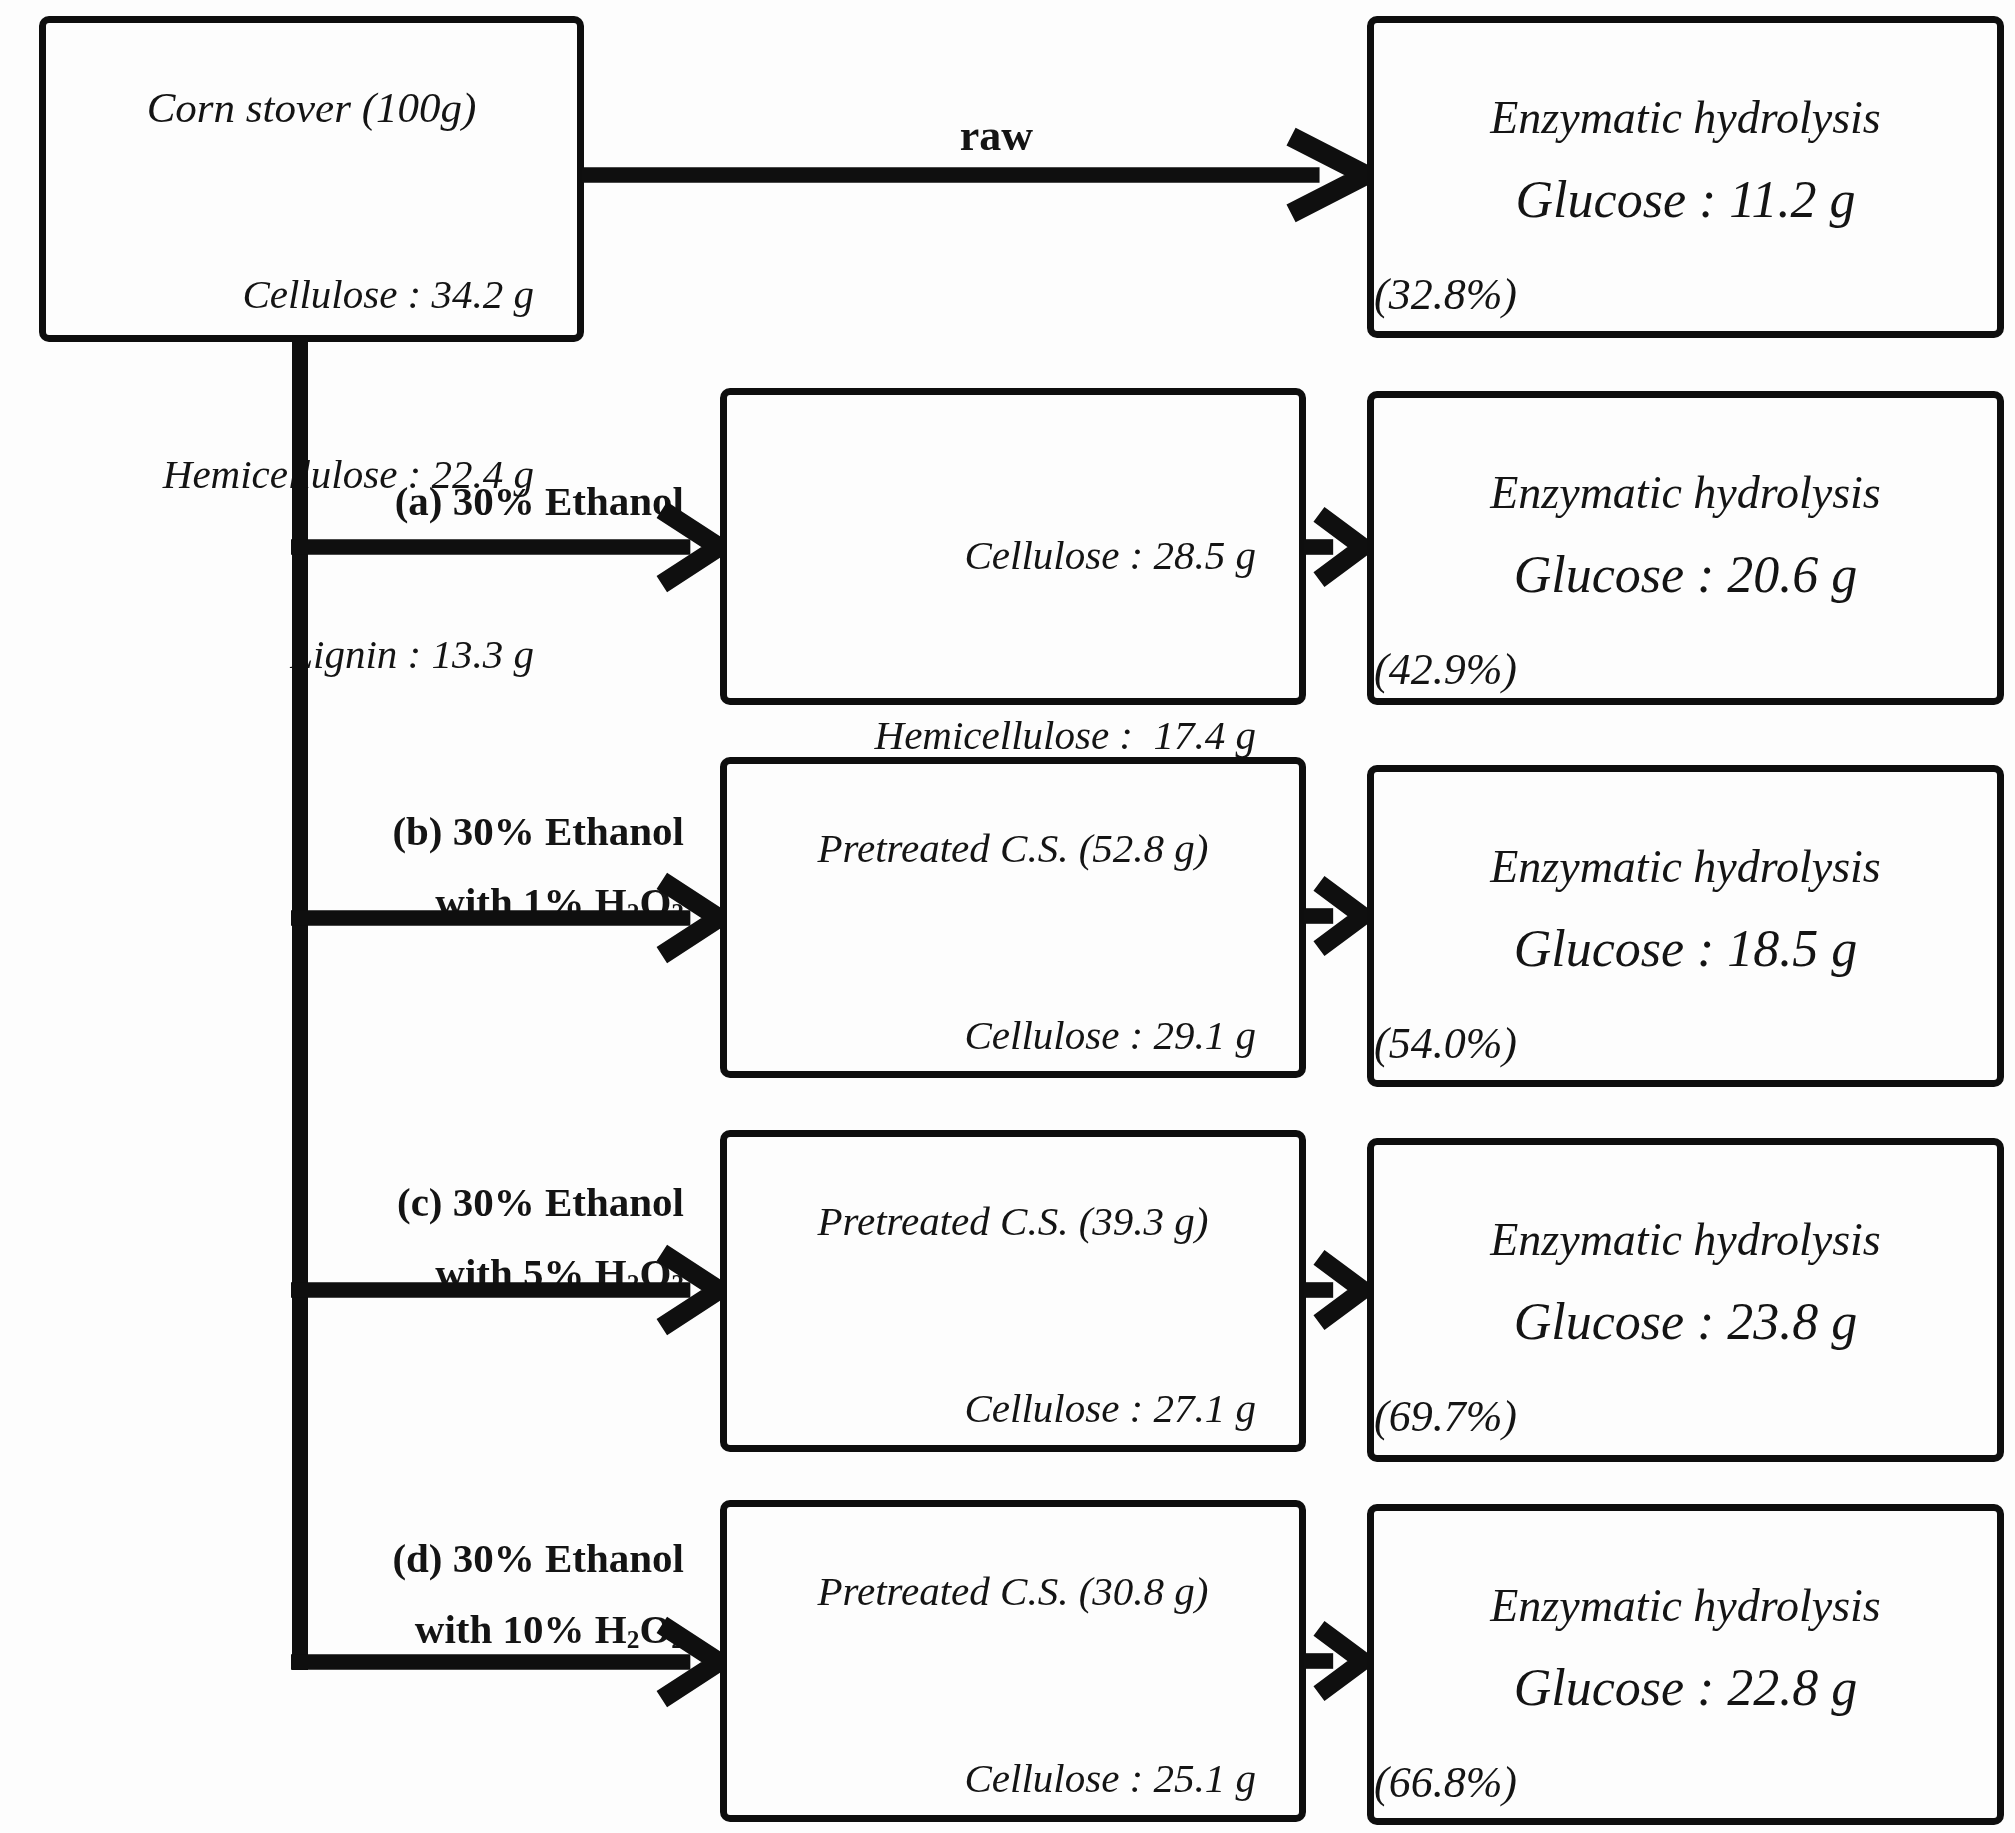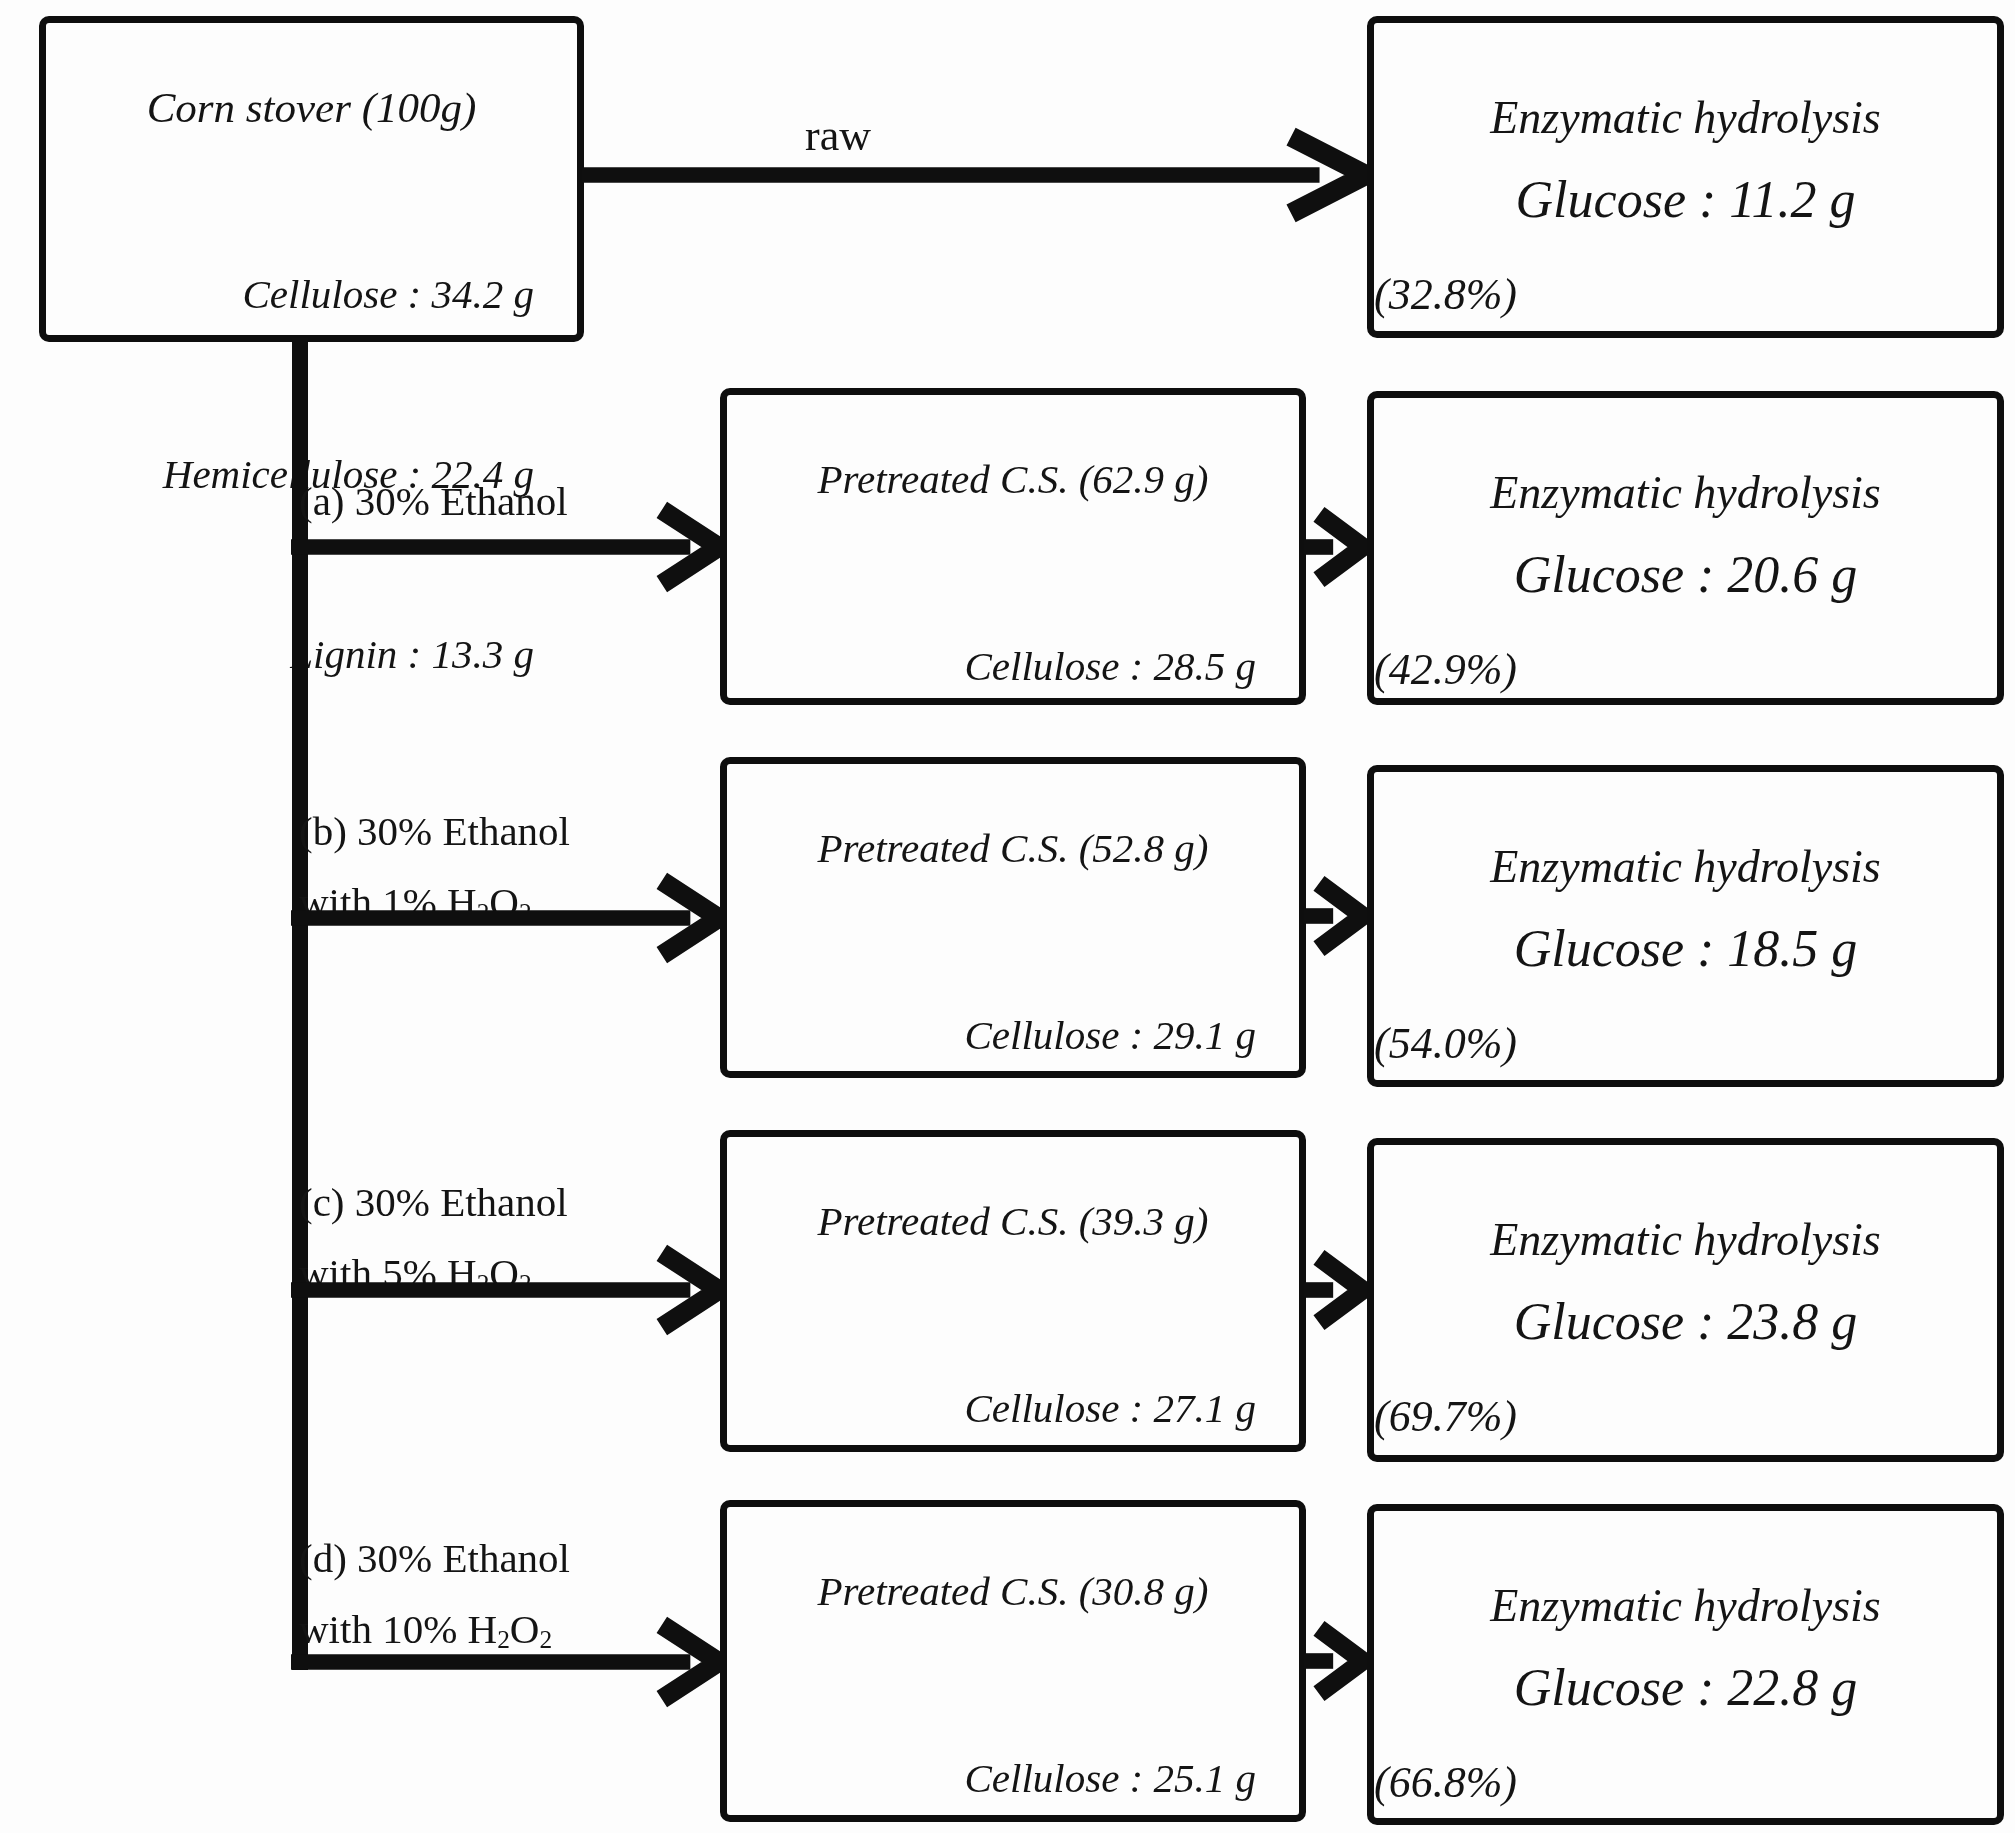--- a/index.html
+++ b/index.html
@@ -11,21 +11,21 @@
   .box{
     position:absolute;box-sizing:border-box;background:#fdfdfd;
     border:7.1px solid #0e0e0e;border-radius:10px;font-style:italic;
   }
   .box .title{text-align:center;margin-top:58px;font-size:43px;line-height:53px;}
   .pre .title{font-size:41px;}
   .comps{margin-top:10px;text-align:right;padding-right:43px;font-size:41px;line-height:60px;white-space:pre;}
   .enz .title{margin-top:68px;font-size:46px;}
   .enz .glucose{margin-top:26px;text-align:center;font-size:52px;line-height:60px;}
   .enz .yield{font-size:44px;line-height:60px;margin-top:35px;}
-  .lbl{position:absolute;text-align:left;font-size:41px;}
+  .lbl{position:absolute;text-align:right;font-size:41px;font-weight:bold;}
   .lbl.raw{font-size:44px;line-height:57px;}
   .lbl .bl-line{line-height:71px;}
   .lbl.single{line-height:51px;}
   sub{font-size:0.62em;line-height:0;vertical-align:-0.18em;}
   .trunk{position:absolute;background:#0f0f0f;}
   svg.arrow{position:absolute;overflow:visible;}
   svg.arrow line,svg.arrow polyline{stroke:#0f0f0f;fill:none;}
 </style>
 </head>
 <body>
@@ -56,21 +56,20 @@
   <div class="trunk" style="left:292px;top:338px;width:16.4px;height:1332px;"></div>
 
   <div class="lbl single" style="left:299px;top:476px;width:385px;">
     <span>(a) 30% Ethanol</span>
   </div>
   <svg class="arrow" style="left:291px;top:497px;" width="435" height="100" viewBox="0 0 610 140">
     <line x1="0" y1="70" x2="560" y2="70" stroke-width="22"></line>
     <polyline points="520,18 600,70 520,122" stroke-width="27"></polyline>
   </svg>
   <div class="box pre" style="left:720px;top:388px;width:586px;height:317px;">
-    <div class="title">Pretreated C.S. (62.9 g)</div>
     <div class="comps">
       <div>Cellulose : 28.5 g</div>
       <div>Hemicellulose :  17.4 g</div>
       <div>Lignin :   7.2 g</div>
     </div>
   </div>
   <svg class="arrow" style="left:1303px;top:503px;" width="66" height="88" viewBox="0 0 92 124">
     <line x1="0" y1="62" x2="42" y2="62" stroke-width="22"></line>
     <polyline points="22,16 84,62 22,108" stroke-width="26"></polyline>
   </svg>

